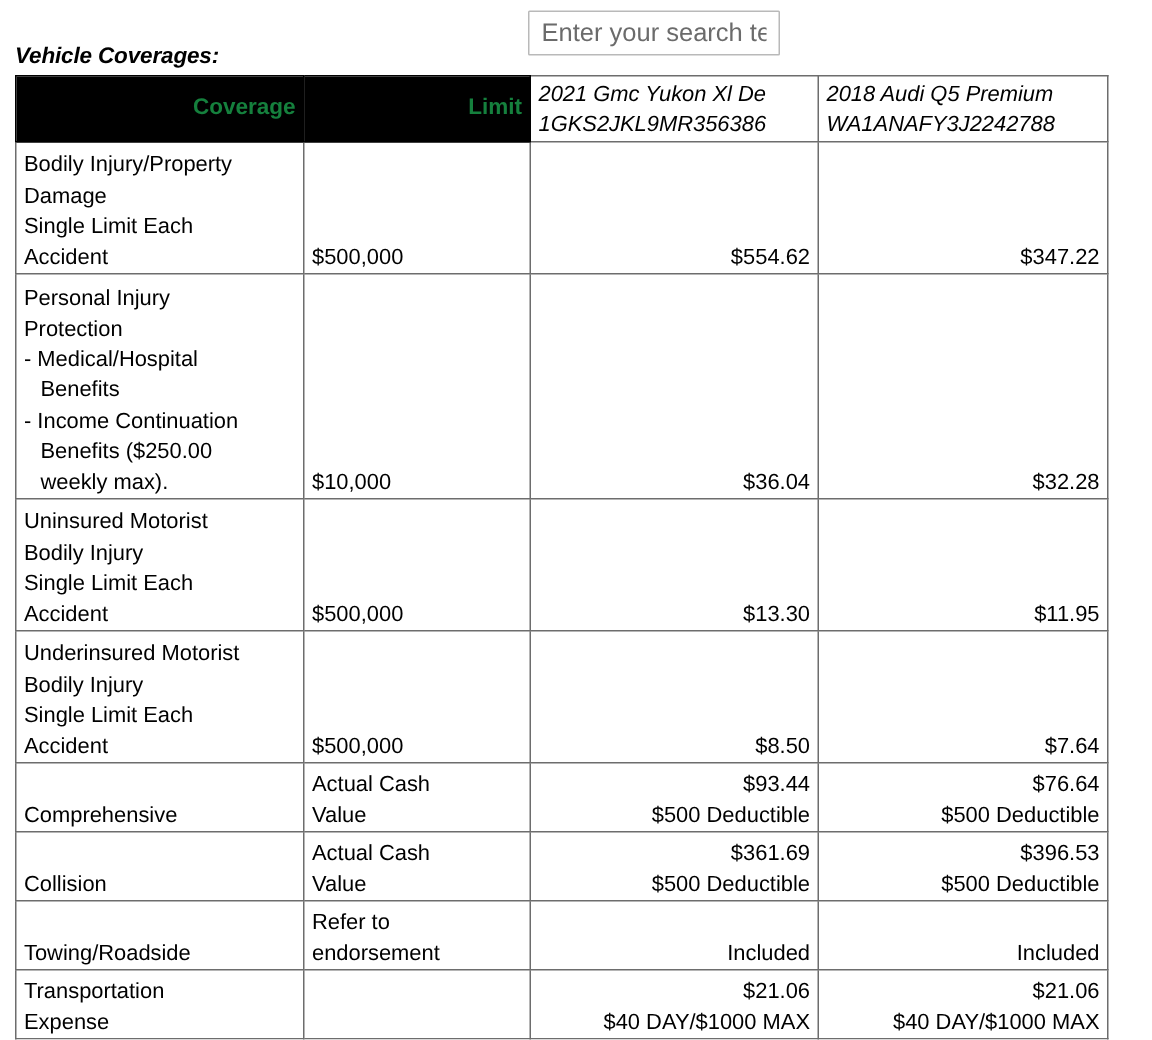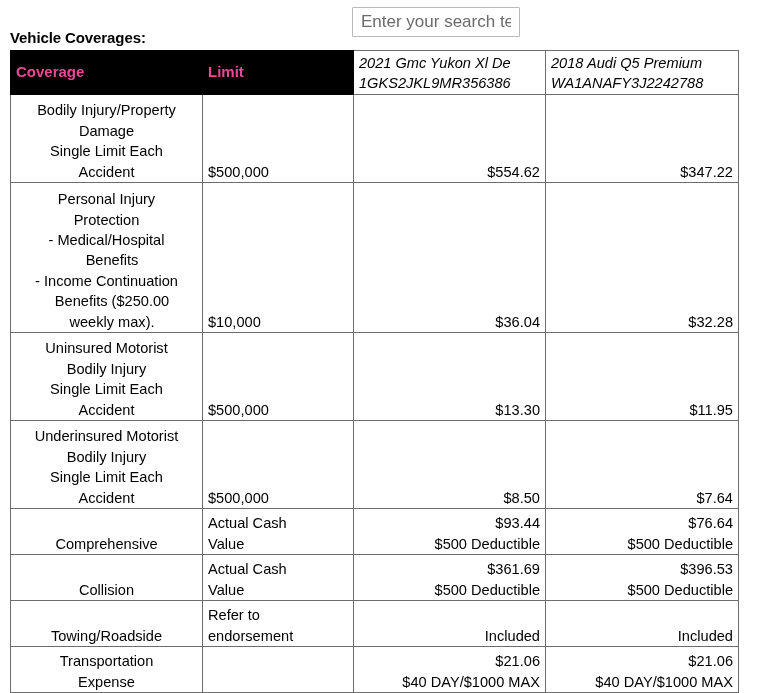--- a/index.html
+++ b/index.html
@@ -42,20 +42,21 @@
 
   
   .page-title {
     position: absolute;
     left: 10px;
     top: 29px;
     font-size: 15px;
     font-weight: bold;
     letter-spacing: -0.1px;
     line-height: 17px;
+    font-style: italic;
   }
 
   
   .table-wrap {
     position: absolute;
     left: 10px;
     top: 50px;
     width: 728px;
   }
   table.cov {
@@ -73,43 +74,43 @@
   table.cov td, table.cov th {
     border: 1px solid #6d6d6d;
     padding: 0 5px;
     vertical-align: bottom;
     box-sizing: border-box;
   }
 
   
   thead th.hdr-dark {
     background: #000000;
-    color: #ec4899;
+    color: #15803d;
     font-weight: bold;
-    text-align: left;
+    text-align: right;
     vertical-align: middle;
     height: 44px;
     border-color: #000000;
     font-size: 15px;
   }
   thead th.hdr-light {
     background: #ffffff;
     color: #000000;
     font-weight: normal;
     text-align: left;
     vertical-align: middle;
     height: 44px;
     font-size: 14.6px;
     line-height: 20px;
     white-space: nowrap;
   }
   thead th.hdr-light .ln { display: block; font-style: italic; }
 
   
-  td.lbl { text-align: center; }
+  td.lbl { text-align: left; }
   td.lim { text-align: left; }
   td.num { text-align: right; }
   td.num .ln, td.lim .ln, td.lbl .ln { display: block; }
   .indent { padding-left: 11px; display: block; }
   td.bold { font-weight: bold; }
 
   .r-tall { height: 88px; }
   .r-pip  { height: 150px; }
   .r-two  { height: 46px; }
   .r-last { height: 30px; }

